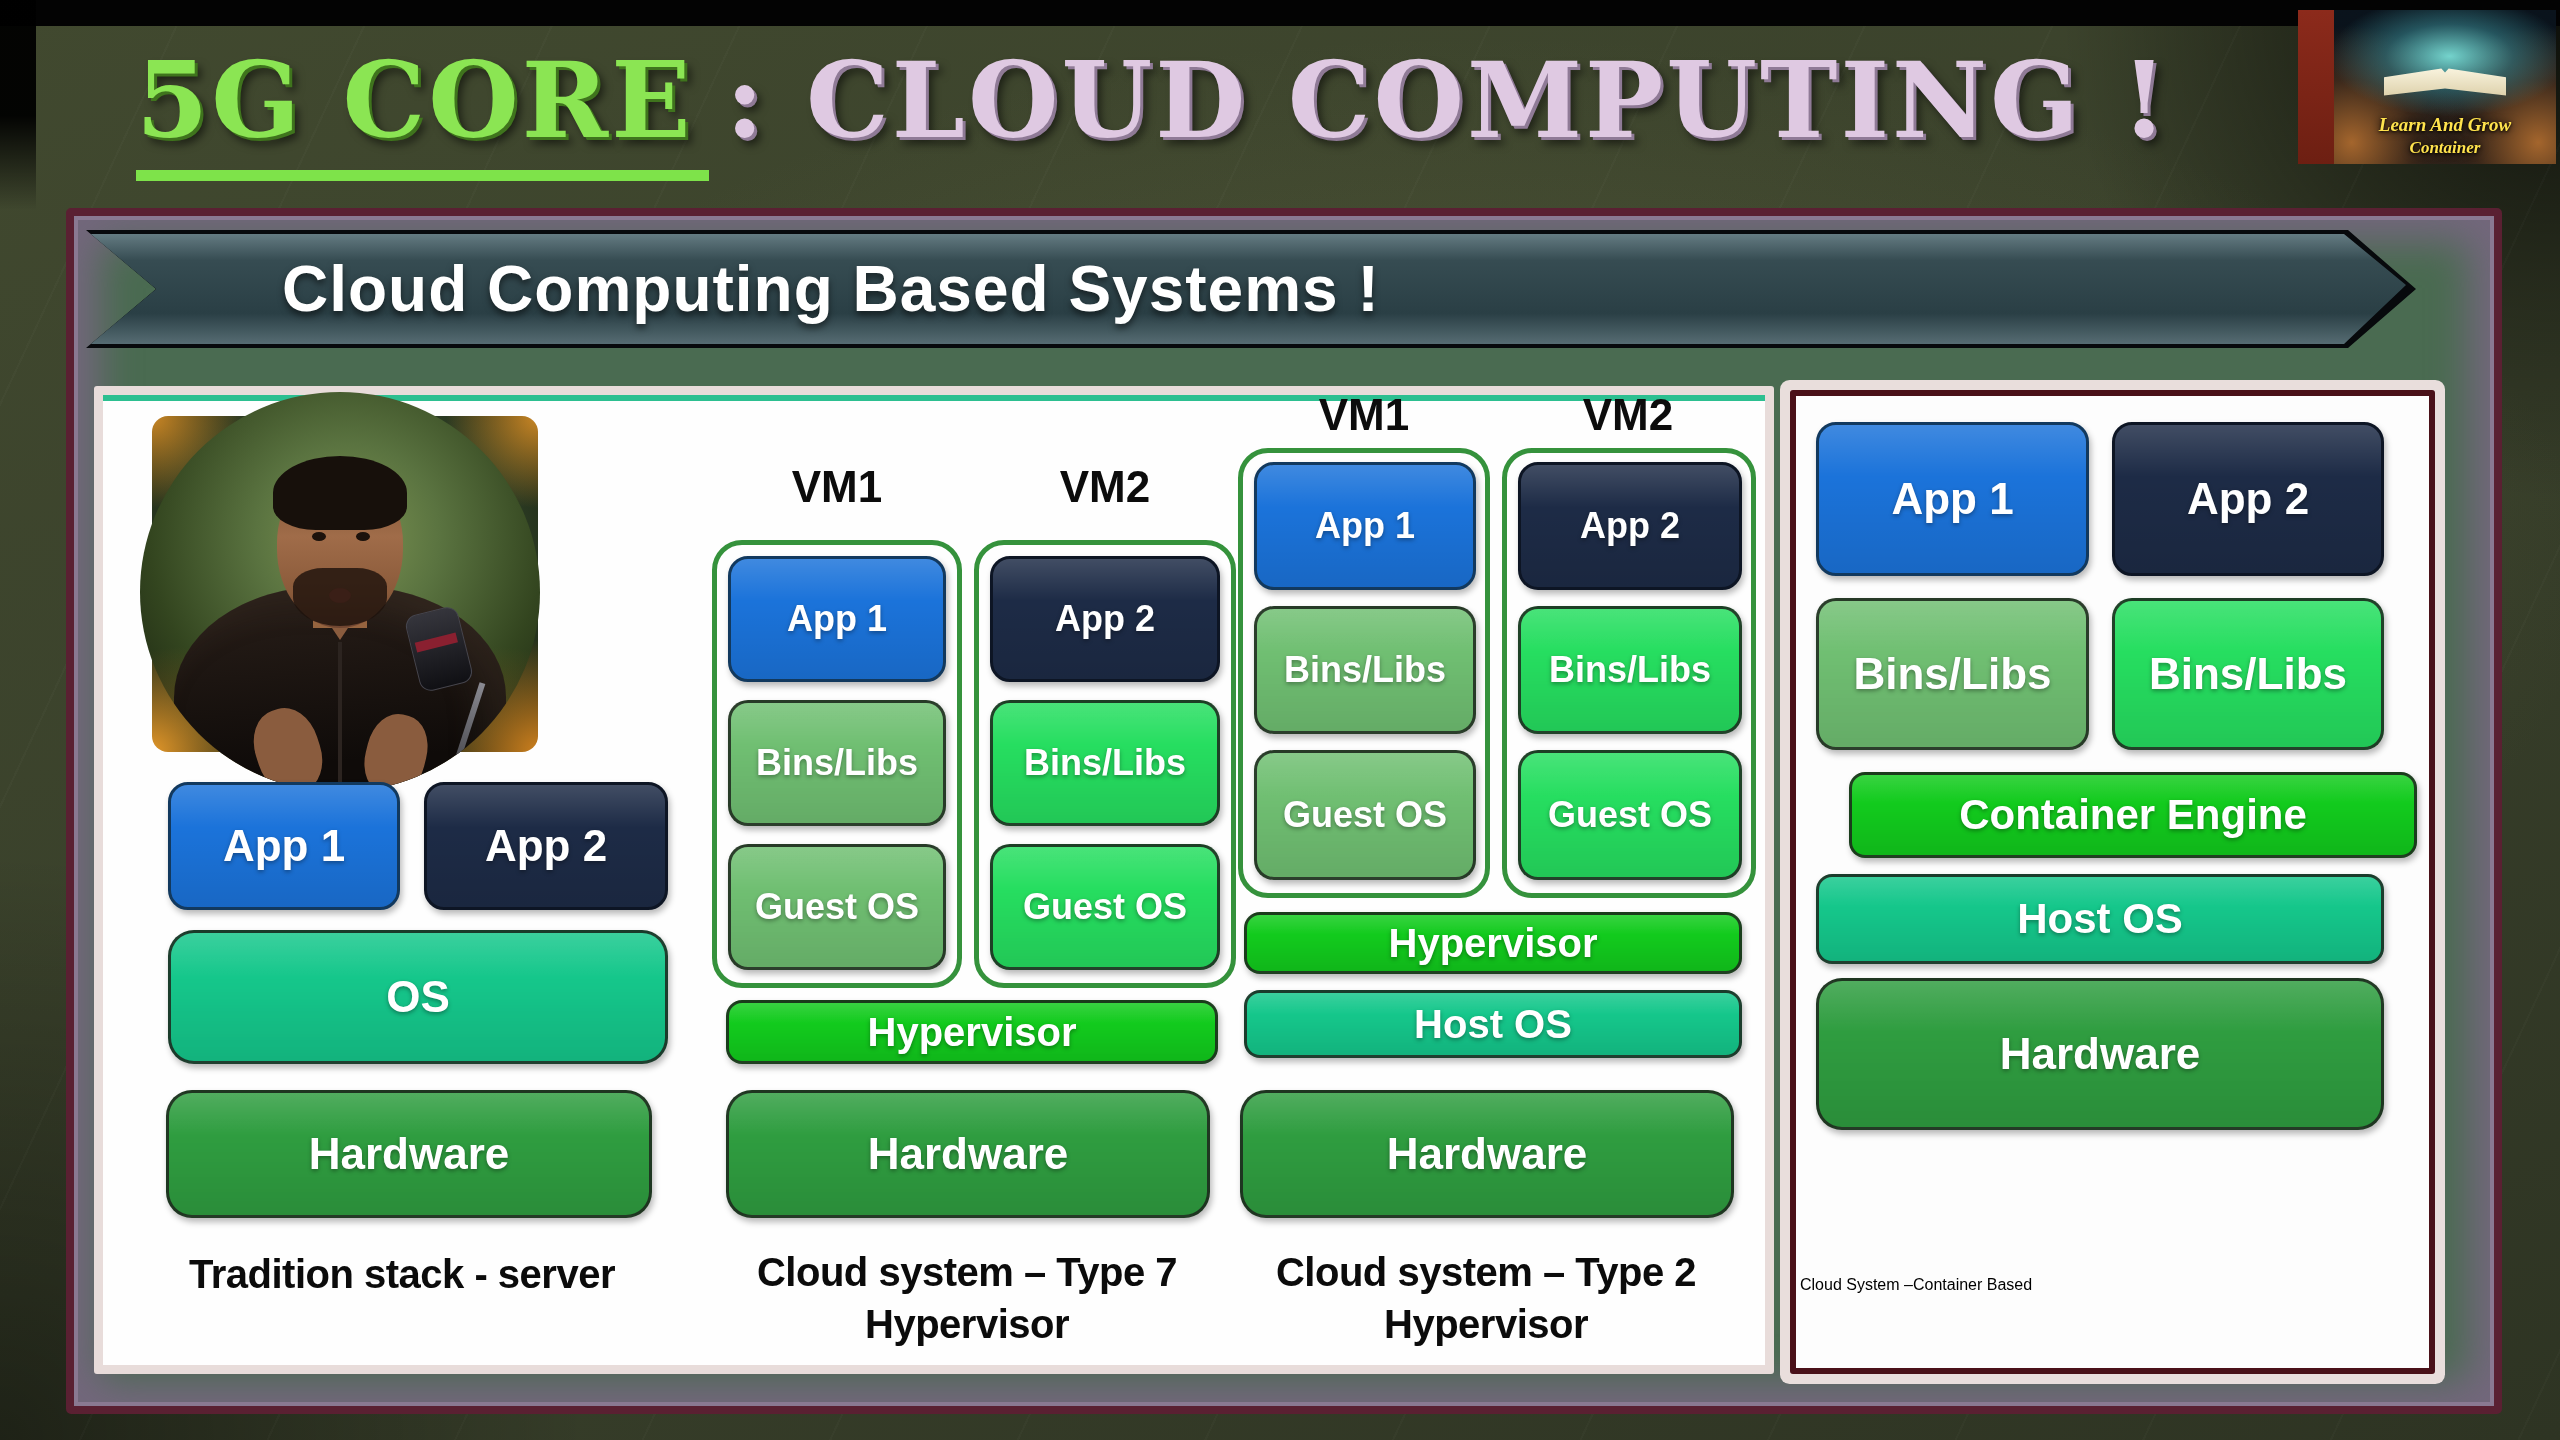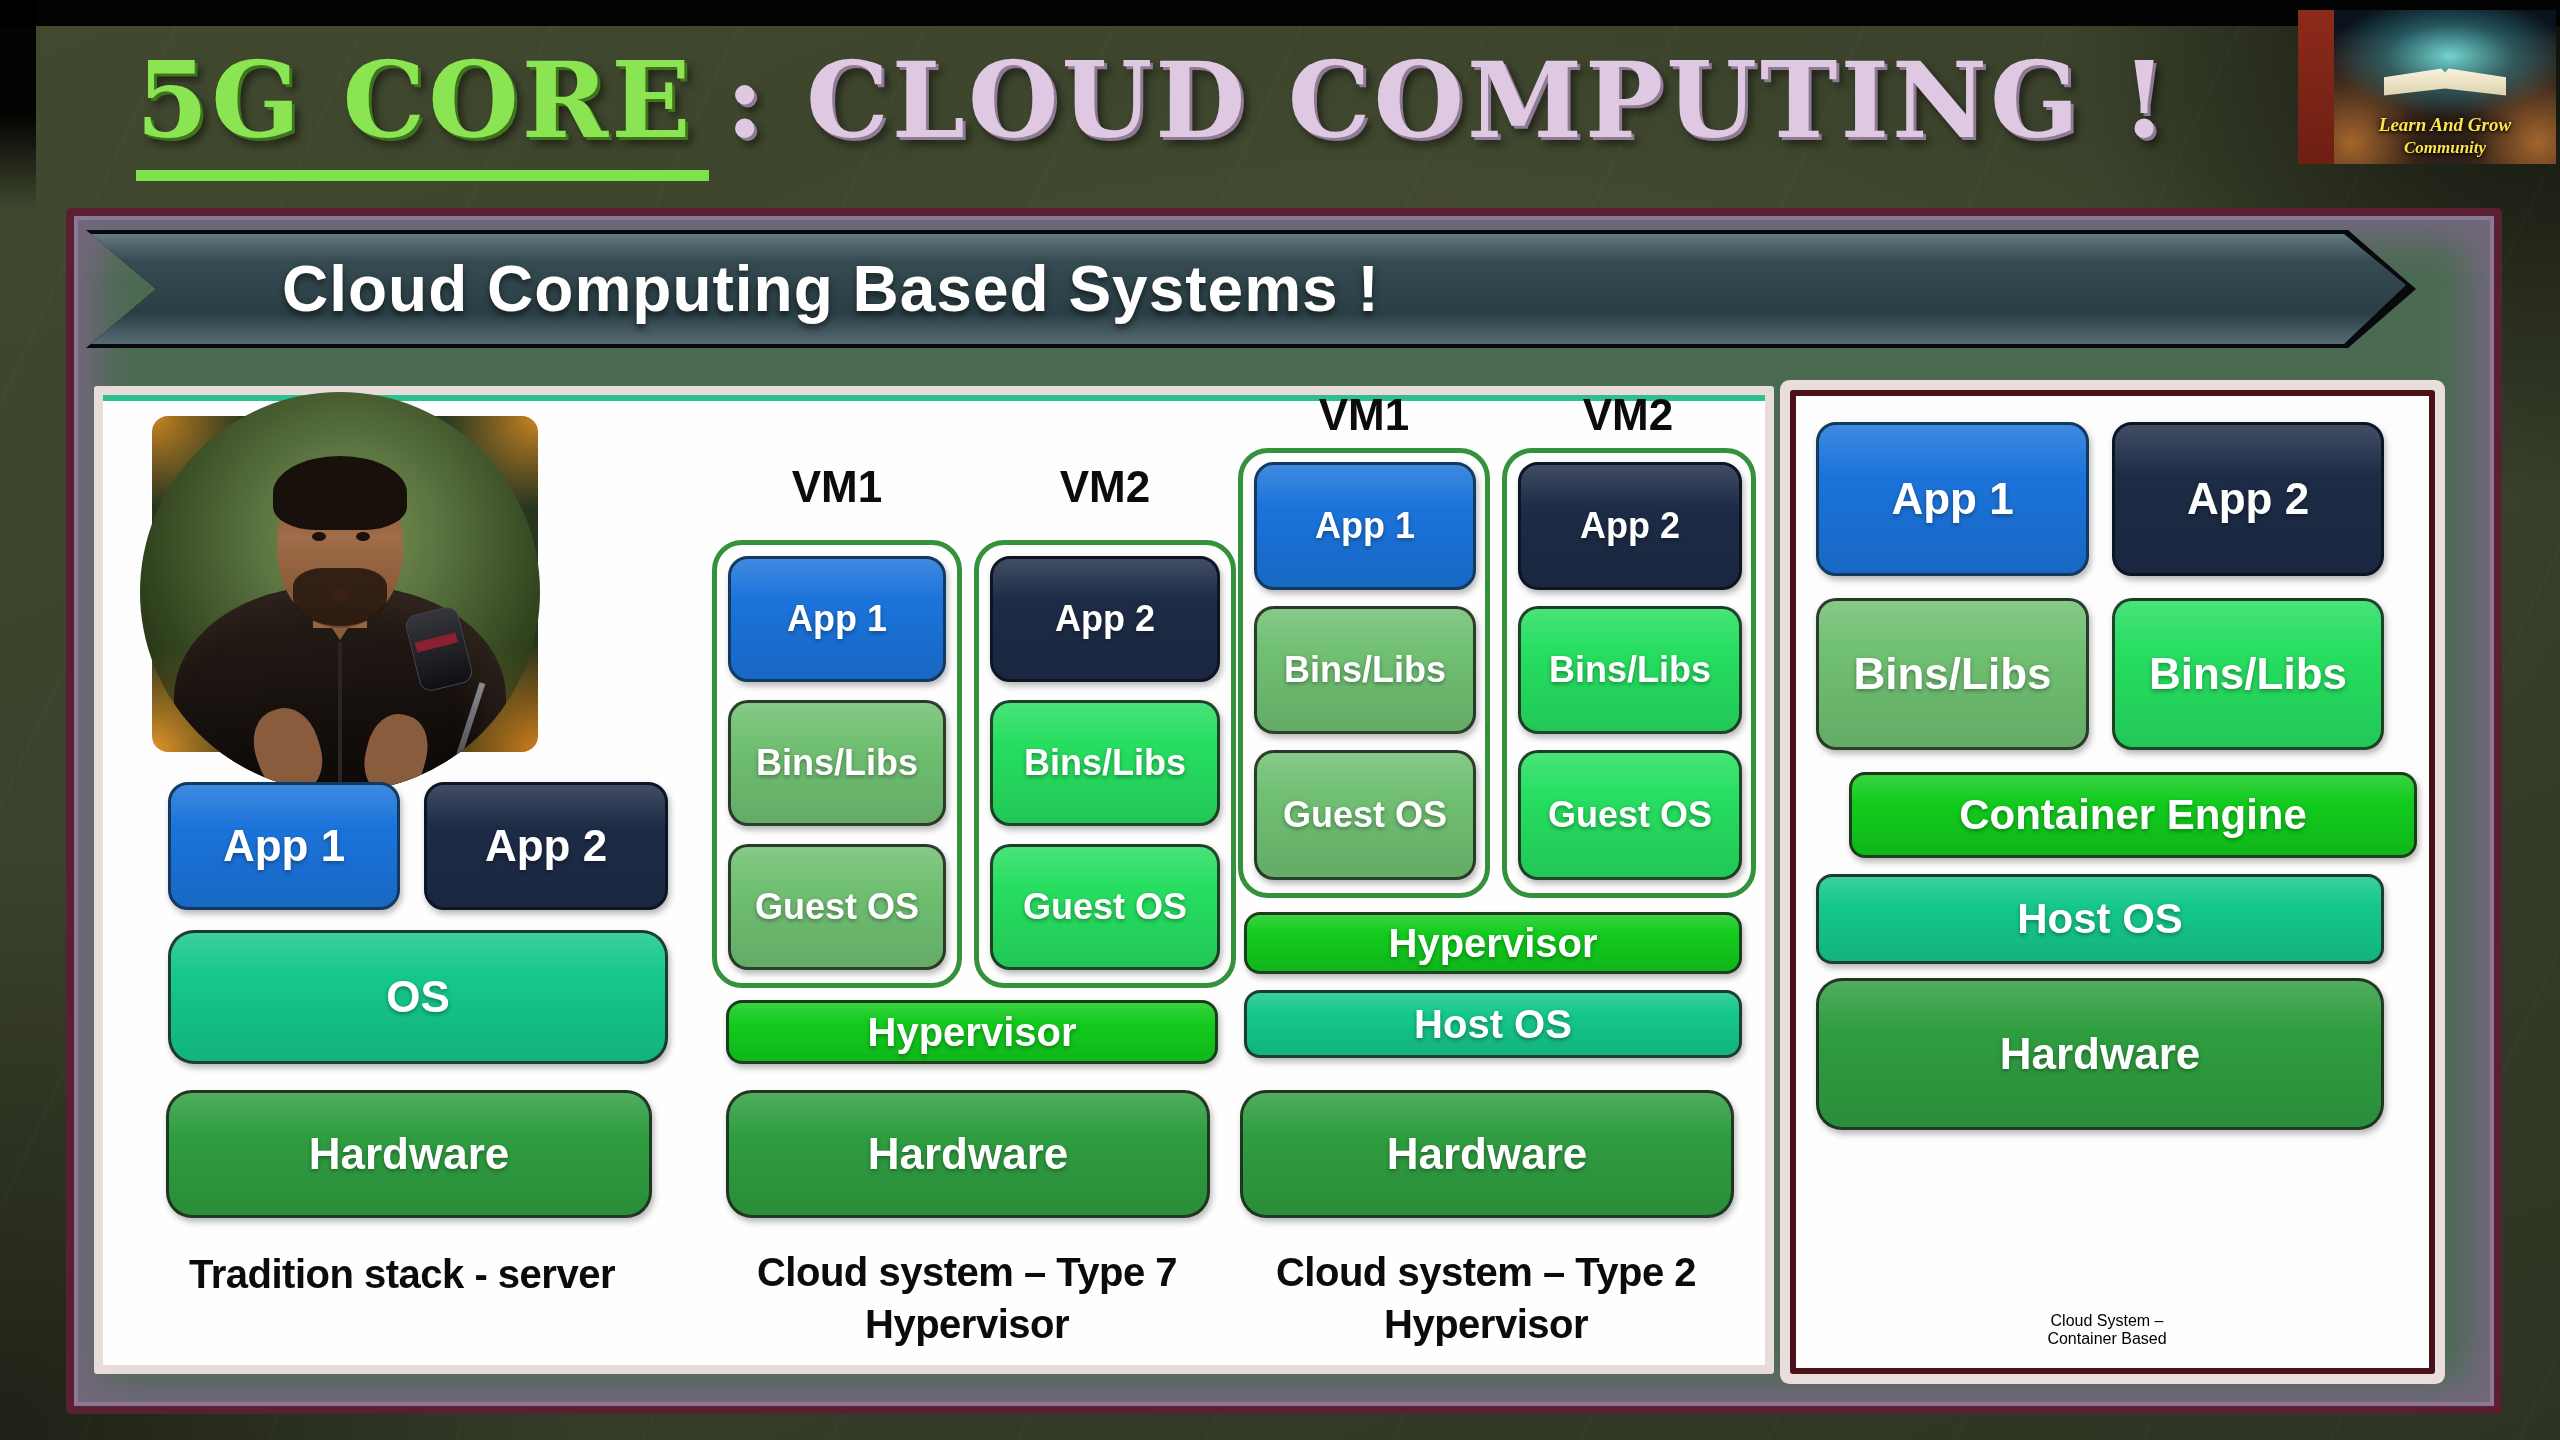--- a/index.html
+++ b/index.html
@@ -118,21 +118,21 @@
   .muted{background-color:#70bf72;}
   .vivid{background-color:#26de60;}
   .pure{background-color:#12cb1d;border-radius:16px;}
   .tealg{background-color:#15c78b;border-radius:16px;}
   .hw{background-color:#2f9d40;border-radius:26px;}
   .f36{font-size:36px;} .f42{font-size:42px;} .f44{font-size:44px;}
   .vm-outline{position:absolute;border:5px solid #35923c;border-radius:30px;z-index:5;box-sizing:border-box;}
   .vm-label{position:absolute;z-index:6;text-align:center;color:#0c0c0c;font-weight:bold;font-size:44px;}
   .caption{position:absolute;z-index:6;text-align:center;color:#0b0b0b;font-weight:bold;
     font-size:40px;line-height:52px;letter-spacing:-0.5px;}
-  .purple-tag{position:absolute;z-index:6;display:flex;flex-direction:column;align-items:center;justify-content:flex-end;
+  .purple-tag{position:absolute;z-index:6;display:flex;flex-direction:row;align-items:center;justify-content:flex-start;
     background:linear-gradient(180deg,#b politikere;background:linear-gradient(180deg,#b27cbc 0%,#9a63a6 55%,#8a5497 100%);
     color:#fff;font-weight:bold;font-size:40px;line-height:50px;
     box-shadow:8px 10px 12px rgba(55,25,55,.45);border-top:2px solid #c9a2d1;}
 
   .bottom-band{position:absolute;left:0;top:1412px;width:2560px;height:28px;border-top:3px solid #0d060b;
     background:linear-gradient(180deg,#170b13 0%,#49203d 38%,#5c2b4d 66%,#140910 100%);}
 </style>
 </head>
 <body>
 
@@ -142,21 +142,21 @@
 
   <div class="page-title">
     <span class="title-lead">5G CORE</span><span class="title-rest">: CLOUD COMPUTING !</span>
   </div>
 
   <div class="logo">
     <div class="logo-strip"></div>
     <div class="logo-art">
       <div class="book"></div>
       <div class="logo-l1">Learn And Grow</div>
-      <div class="logo-l2">Community</div>
+      <div class="logo-l2">Container</div>
     </div>
   </div>
 
   <div class="frame"></div>
 
   <div class="ribbon">
     <div class="ribbon-fill"></div>
     <div class="ribbon-text">Cloud Computing Based Systems !</div>
   </div>
 

